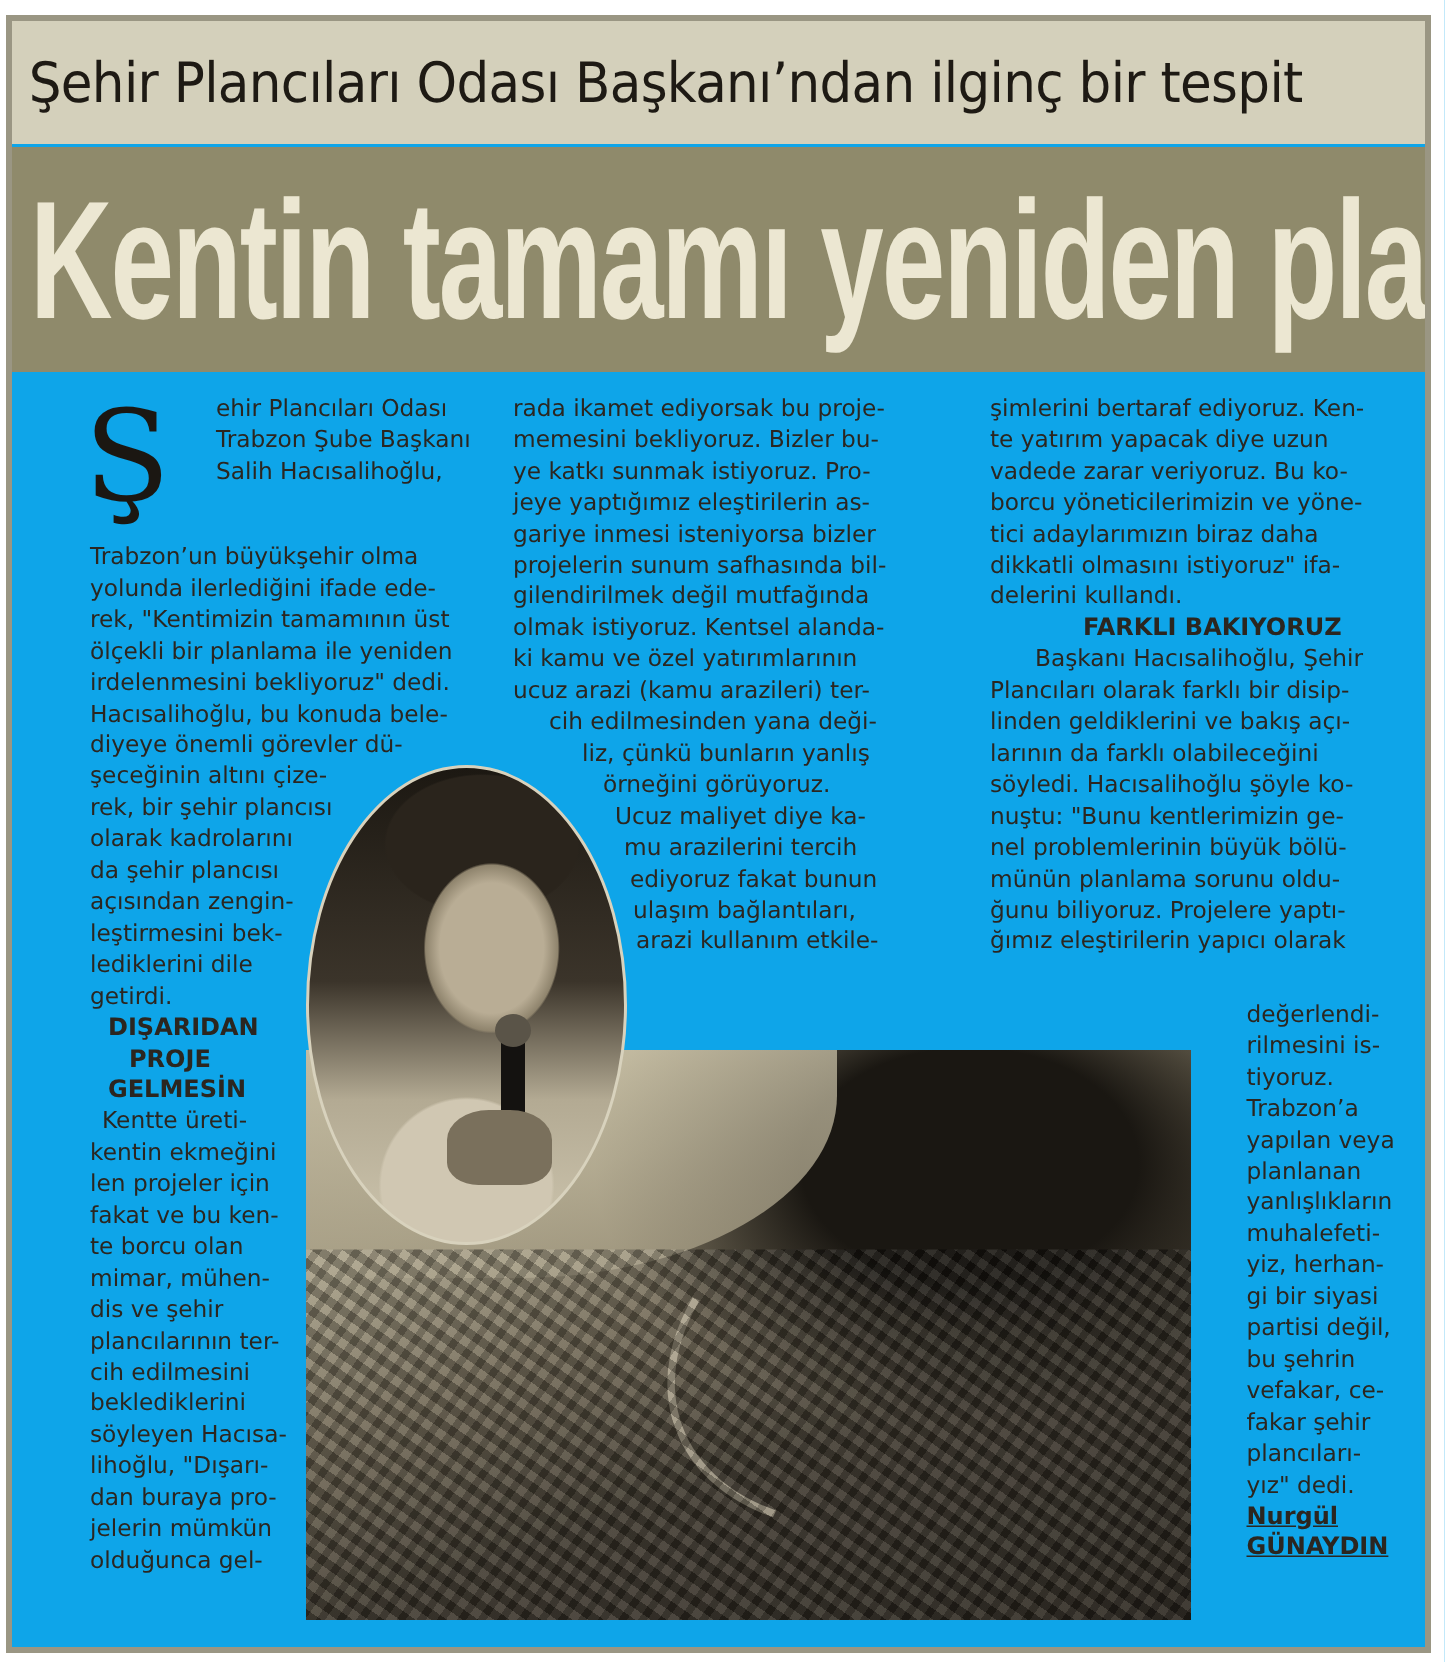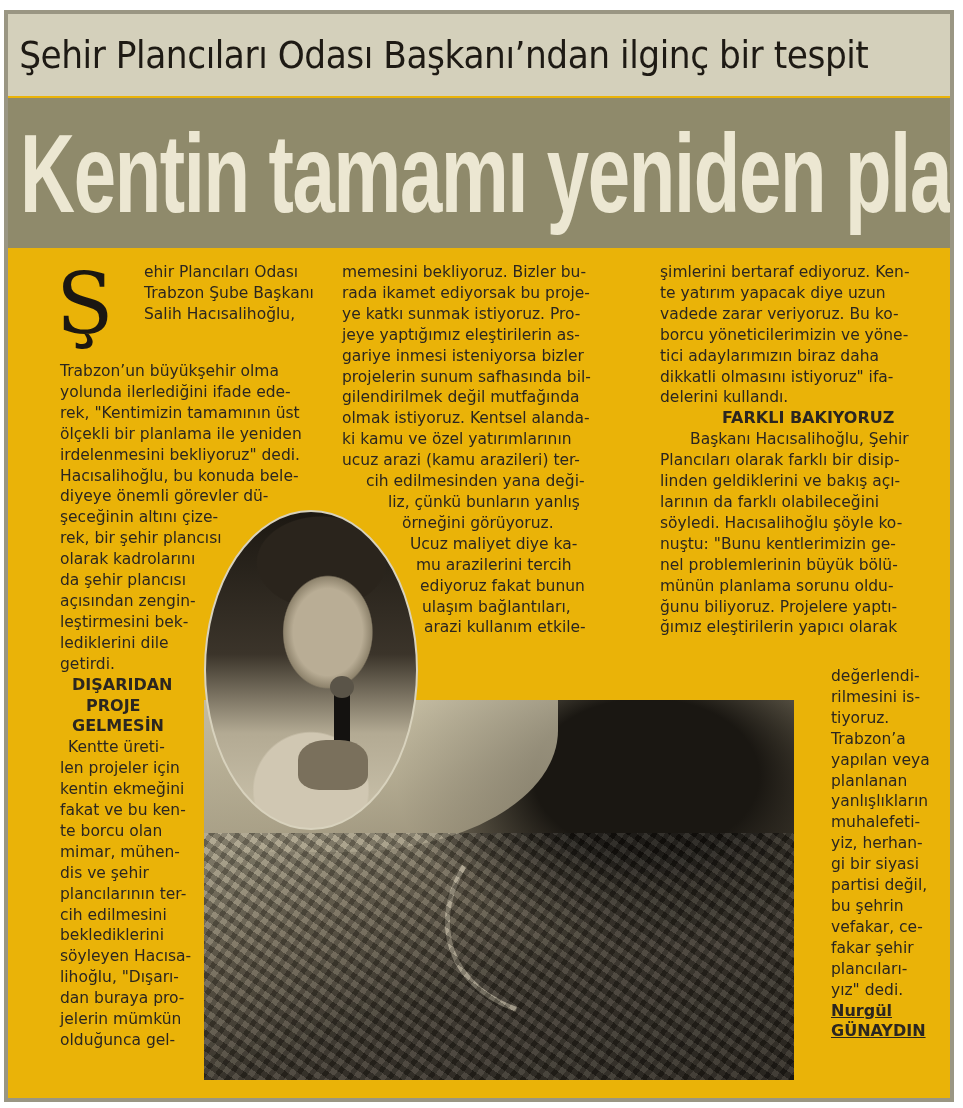--- a/index.html
+++ b/index.html
@@ -1,17 +1,17 @@
 <!DOCTYPE html>
 <html><head>
 <meta charset="utf-8">
 <style>
   html,body{margin:0;padding:0;background:#ffffff;}
   body{width:963px;height:1108px;position:relative;overflow:hidden;font-family:"DejaVu Sans",sans-serif;}
-  .page{position:absolute;left:4px;top:10px;width:950px;height:1092px;background:#eab308;border:4px solid #9a9683;box-sizing:border-box;}
+  .page{position:absolute;left:4px;top:10px;width:950px;height:1092px;background:#0ea5e9;border:4px solid #9a9683;box-sizing:border-box;}
   .kicker-band{position:absolute;left:0;top:0;width:100%;height:82px;background:#d4d0bb;display:flex;align-items:center;}
   .kicker{font-family:"DejaVu Sans",sans-serif;font-size:37px;color:#1e1a14;letter-spacing:-0.5px;padding-left:12px;white-space:nowrap;transform:scaleX(0.93);transform-origin:left center;}
   .headline-band{position:absolute;left:0;top:84px;width:100%;height:150px;background:#8f8a6b;overflow:hidden;}
   .headline{position:absolute;left:12px;top:6px;font-family:"Liberation Sans",sans-serif;font-weight:bold;font-size:112px;color:#ece7d2;white-space:nowrap;letter-spacing:-2px;transform:scaleX(0.68);transform-origin:left top;line-height:140px;}
   .body{position:absolute;left:0;top:234px;width:100%;height:850px;}
   .col{position:absolute;font-family:"DejaVu Sans",sans-serif;font-size:15.5px;line-height:20.9px;color:#2b2620;}
   .col p{margin:0;white-space:nowrap;}
   .sub{font-weight:bold;font-size:16px;}
   .dropcap{position:absolute;left:48px;top:14px;font-family:"DejaVu Serif",serif;font-size:84px;line-height:84px;color:#1b1712;}
   .photo-city{position:absolute;left:196px;top:452px;width:590px;height:380px;background:
@@ -75,39 +75,39 @@
       <p>olarak kadrolarını</p>
       <p>da şehir plancısı</p>
       <p>açısından zengin-</p>
       <p>leştirmesini bek-</p>
       <p>lediklerini dile</p>
       <p>getirdi.</p>
       <p class="sub" style="padding-left:12px">DIŞARIDAN</p>
       <p class="sub" style="padding-left:26px">PROJE</p>
       <p class="sub" style="padding-left:12px">GELMESİN</p>
       <p style="padding-left:8px">Kentte üreti-</p>
+      <p>kentin ekmeğini</p>
       <p>len projeler için</p>
-      <p>kentin ekmeğini</p>
       <p>fakat ve bu ken-</p>
       <p>te borcu olan</p>
       <p>mimar, mühen-</p>
       <p>dis ve şehir</p>
       <p>plancılarının ter-</p>
       <p>cih edilmesini</p>
       <p>beklediklerini</p>
       <p>söyleyen Hacısa-</p>
       <p>lihoğlu, "Dışarı-</p>
       <p>dan buraya pro-</p>
       <p>jelerin mümkün</p>
       <p>olduğunca gel-</p>
     </div>
 
     <div class="col" style="left:334px;top:14px;">
+      <p>rada ikamet ediyorsak bu proje-</p>
       <p>memesini bekliyoruz. Bizler bu-</p>
-      <p>rada ikamet ediyorsak bu proje-</p>
       <p>ye katkı sunmak istiyoruz. Pro-</p>
       <p>jeye yaptığımız eleştirilerin as-</p>
       <p>gariye inmesi isteniyorsa bizler</p>
       <p>projelerin sunum safhasında bil-</p>
       <p>gilendirilmek değil mutfağında</p>
       <p>olmak istiyoruz. Kentsel alanda-</p>
       <p>ki kamu ve özel yatırımlarının</p>
       <p>ucuz arazi (kamu arazileri) ter-</p>
       <p style="padding-left:24px">cih edilmesinden yana deği-</p>
       <p style="padding-left:46px">liz, çünkü bunların yanlış</p>

